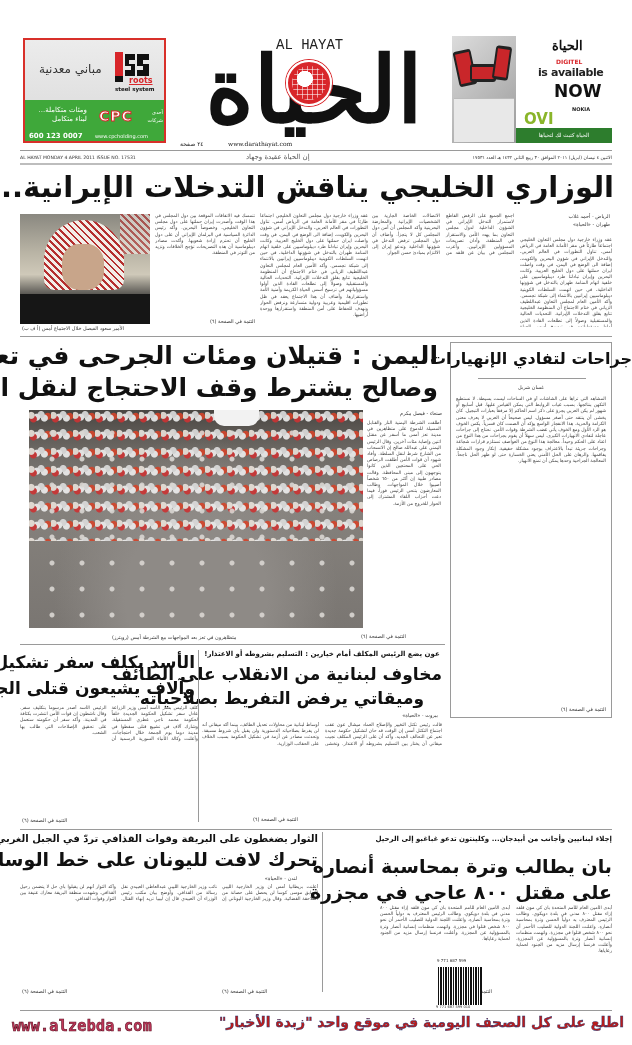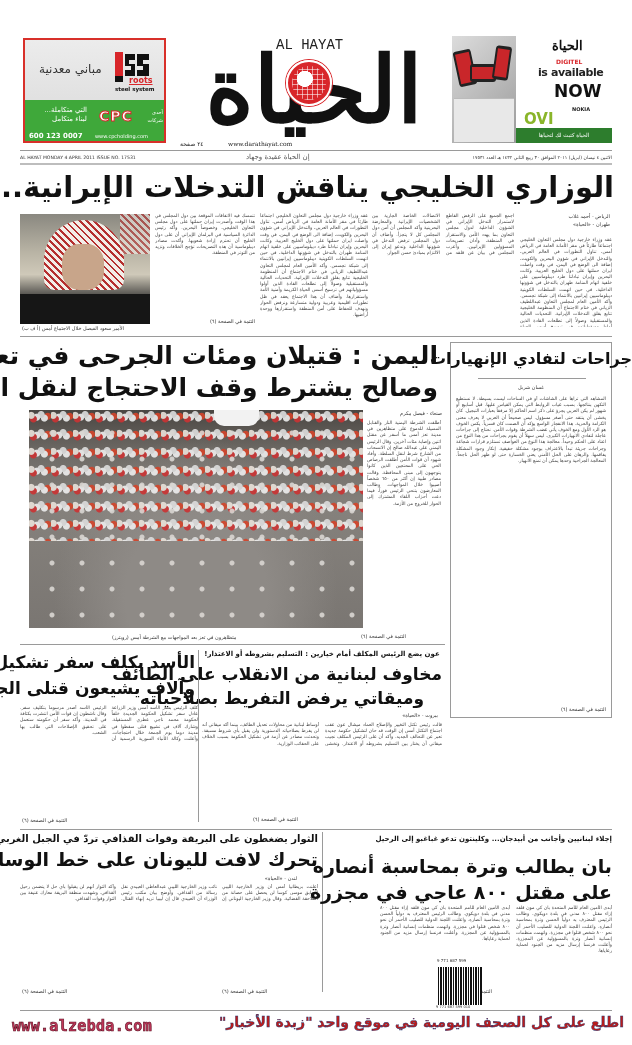--- a/index.html
+++ b/index.html
@@ -84,21 +84,21 @@
     <svg class="rss-logo" viewBox="0 0 42 34">
       <rect x="0" y="2" width="8" height="24" fill="#d8262a"></rect>
       <rect x="0" y="26" width="8" height="6" fill="#111"></rect>
       <path d="M10 4 h10 v6 h-6 v4 h6 v12 h-10 v-6 h6 v-4 h-6 z" fill="#111"></path>
       <path d="M22 4 h12 v6 h-6 v4 h6 v12 h-12 v-6 h6 v-4 h-6 z" fill="#111"></path>
     </svg>
     <div class="abs" style="left:104px;top:36px;font-size:8px;font-weight:bold;color:#d8262a;text-decoration:underline;">roots</div>
     <div class="abs" style="left:90px;top:46px;font-size:5.5px;font-weight:bold;color:#111;">steel system</div>
   </div>
   <div class="green">
-    <div class="abs" style="left:6px;top:6px;width:56px;font-size:7px;color:#fff;direction:rtl;text-align:right;line-height:9px;">التي متكاملة... لبناء متكامل</div>
+    <div class="abs" style="left:6px;top:6px;width:56px;font-size:7px;color:#fff;direction:rtl;text-align:right;line-height:9px;">ومئات متكاملة... لبناء متكامل</div>
     <div class="abs" style="left:74px;top:8px;font-size:14px;font-weight:bold;color:#fff;-webkit-text-stroke:1px #d8262a;letter-spacing:1px;">CPC</div>
     <div class="abs" style="left:114px;top:8px;width:24px;font-size:5px;color:#fff;direction:rtl;line-height:8px;">أحدى شركات</div>
     <div class="abs" style="left:4px;top:32px;font-size:7px;font-weight:bold;color:#fff;">600 123 0007</div>
     <div class="abs" style="left:70px;top:33px;font-size:5px;color:#fff;">www.cpcholding.com</div>
   </div>
 </div>
 
 <div class="abs ad-right">
   <div class="phones">
     <div class="phone" style="left:4px;top:14px;width:18px;height:36px;transform:rotate(-12deg);">

